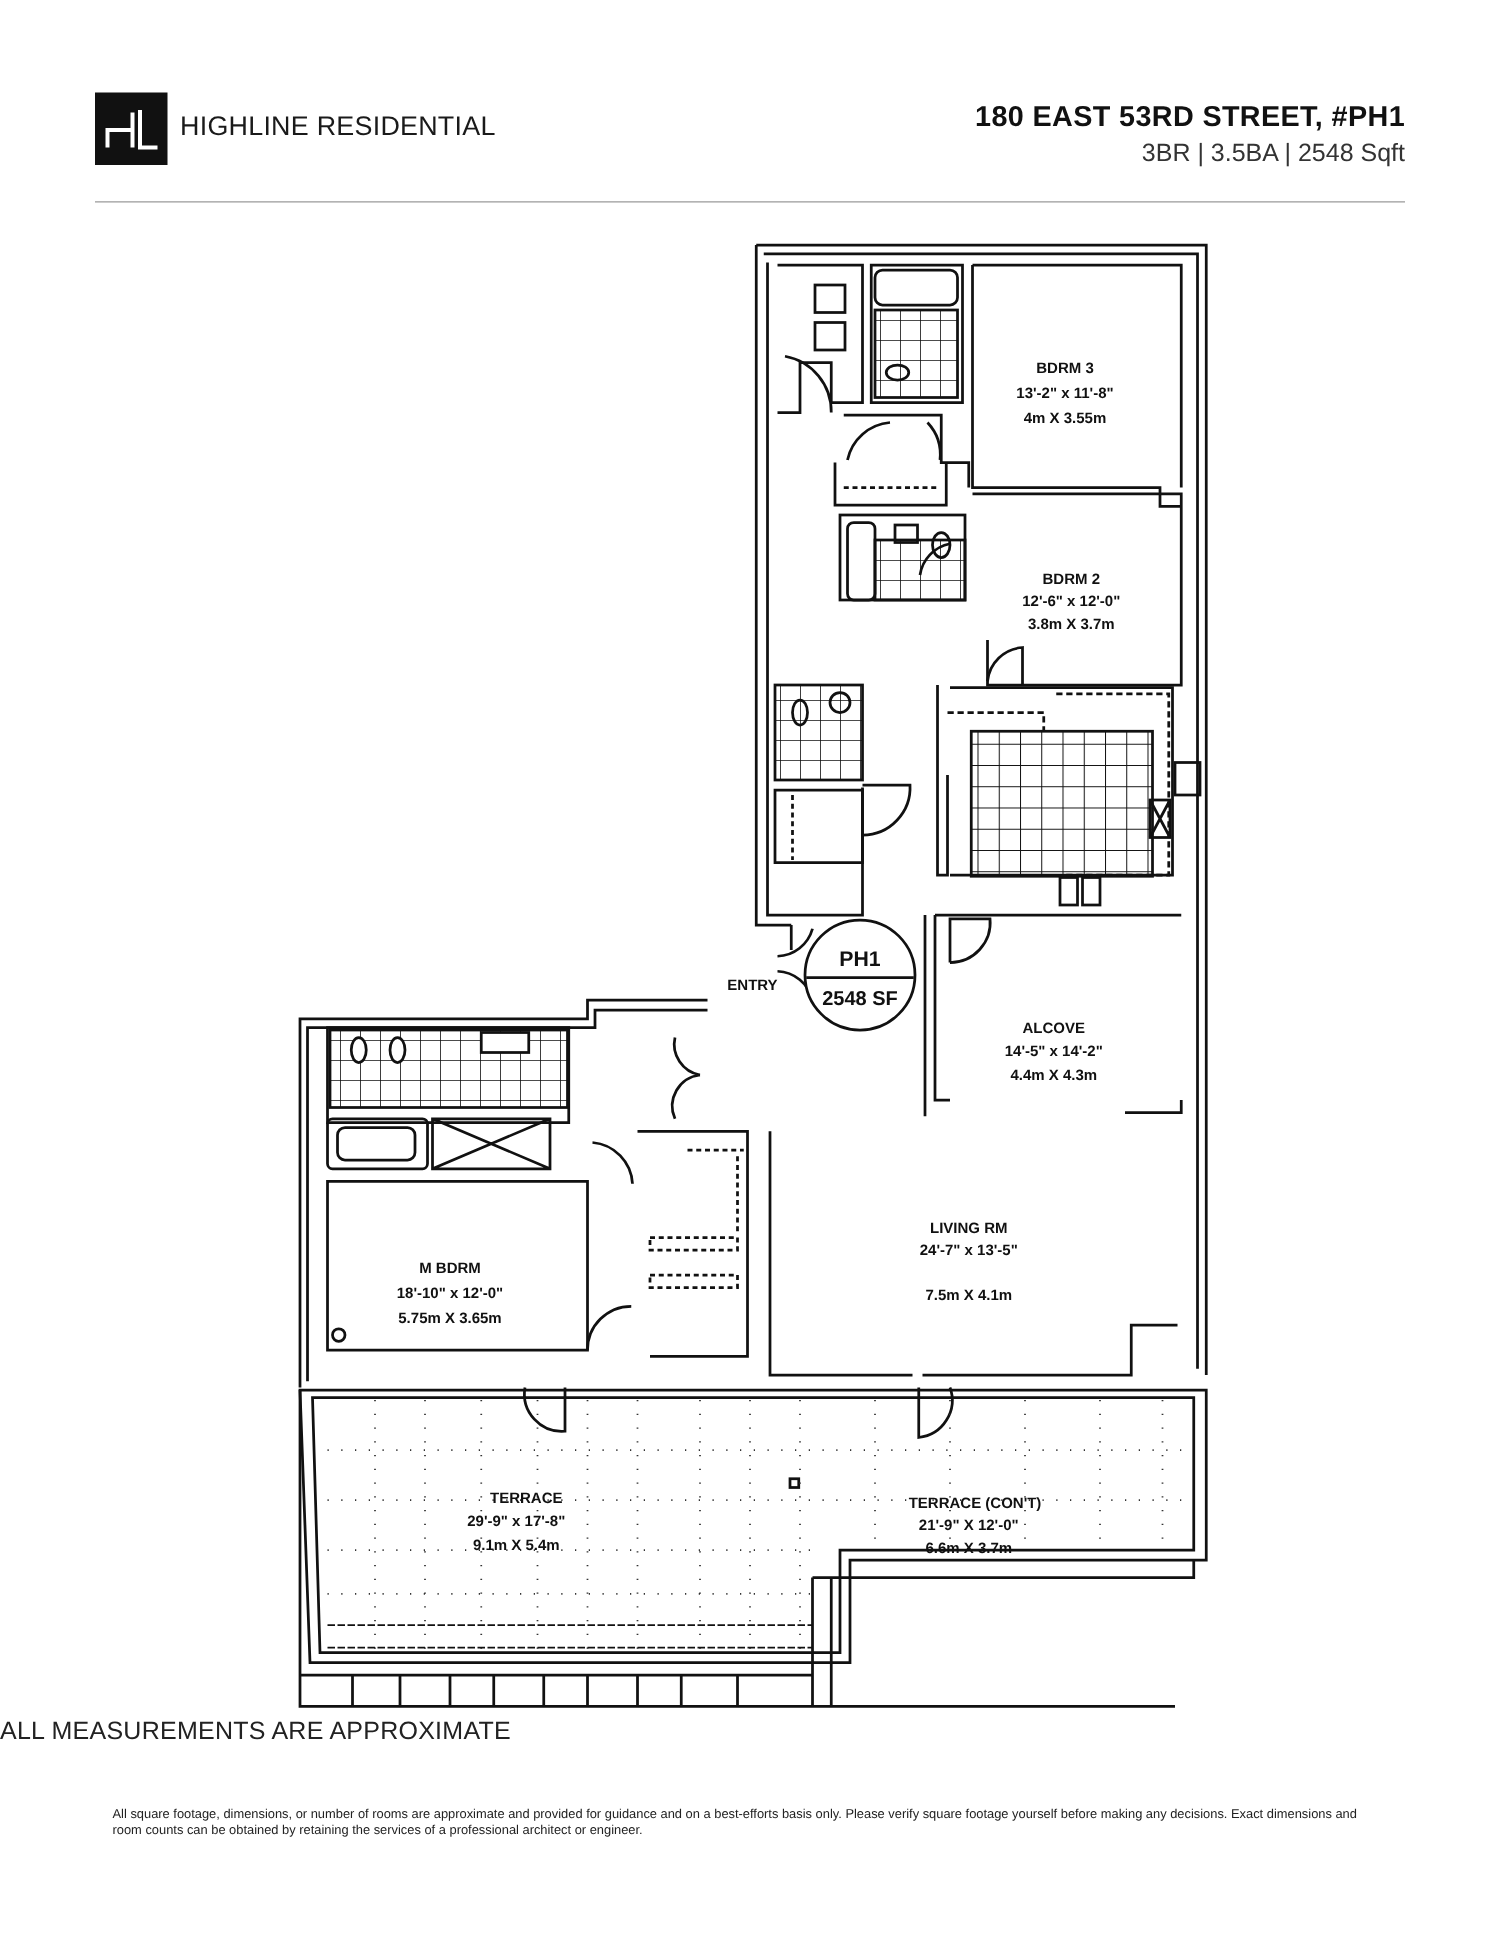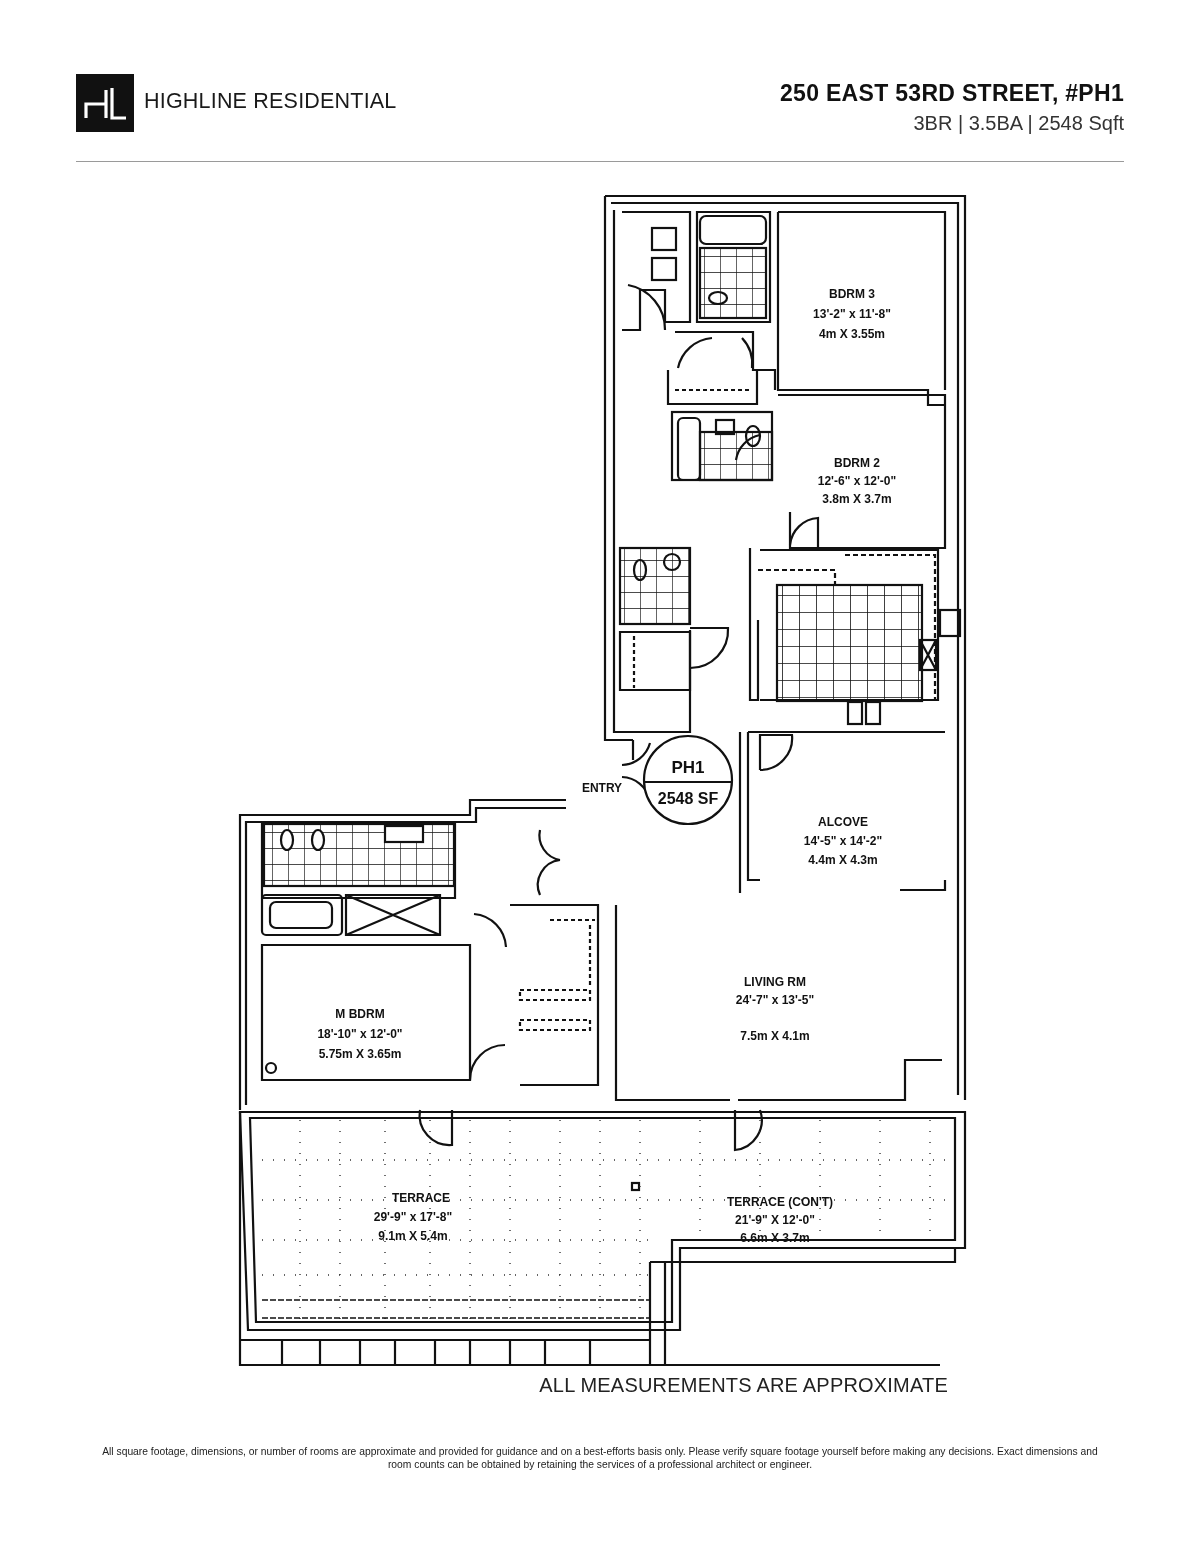--- a/index.html
+++ b/index.html
@@ -5,33 +5,33 @@
   html, body { margin: 0; padding: 0; background: #ffffff; }
   body { width: 1200px; height: 1553px; position: relative; overflow: hidden; font-family: "Liberation Sans", sans-serif; color: #111; }
   .logo-box { position: absolute; left: 76px; top: 74px; width: 58px; height: 58px; background: #111; }
   .logo-box svg { display: block; }
   .brand { position: absolute; left: 144px; top: 89px; font-size: 21.5px; letter-spacing: 0.2px; color: #1a1a1a; font-family: "Liberation Sans", sans-serif; }
   .addr { position: absolute; right: 76px; top: 80px; font-size: 23px; font-weight: bold; text-align: right; color: #111; letter-spacing: 0.3px; }
   .specs { position: absolute; right: 76px; top: 112px; font-size: 20px; text-align: right; color: #333; font-weight: 300; }
   .rule { position: absolute; left: 76px; top: 161px; width: 1048px; height: 1px; background: #9a9a9a; }
   .plan { position: absolute; left: 0; top: 0; width: 1200px; height: 1553px; }
   .plan text { font-family: "Liberation Sans", sans-serif; font-weight: bold; fill: #111; }
-  .approx { position: absolute; left: 0; width: 948px; top: 1374px; text-align: right; font-size: 20px; color: #222; letter-spacing: 0.2px; }
-  .disclaimer { position: absolute; left: 90px; width: 1020px; top: 1445px; text-align: center; font-size: 10.3px; line-height: 13px; color: #222; }
+  .approx { position: absolute; left: 0; width: 948px; top: 1374px; text-align: left; font-size: 20px; color: #222; letter-spacing: 0.2px; }
+  .disclaimer { position: absolute; left: 90px; width: 1020px; top: 1445px; font-size: 10.3px; line-height: 13px; color: #222; }
 </style>
 </head>
 <body>
 
 <div class="logo-box">
   <svg width="58" height="58" viewBox="0 0 58 58">
     <path d="M10 44 V30 H30 V16 M30 30 V44 M36 14 V44 H50" fill="none" stroke="#fff" stroke-width="3.2"></path>
   </svg>
 </div>
 <div class="brand">HIGHLINE RESIDENTIAL</div>
-<div class="addr">250 EAST 53RD STREET, #PH1</div>
+<div class="addr">180 EAST 53RD STREET, #PH1</div>
 <div class="specs">3BR | 3.5BA | 2548 Sqft</div>
 <div class="rule"></div>
 
 <svg class="plan" viewBox="0 0 1200 1553">
   <defs>
     <pattern id="tile" width="17" height="17" patternUnits="userSpaceOnUse">
       <path d="M0 0 H17 M0 0 V17" stroke="#111" stroke-width="1.6" fill="none"></path>
     </pattern>
     <pattern id="btile" width="16" height="16" patternUnits="userSpaceOnUse">
       <path d="M0 0 H16 M0 0 V16" stroke="#111" stroke-width="1.3" fill="none"></path>

